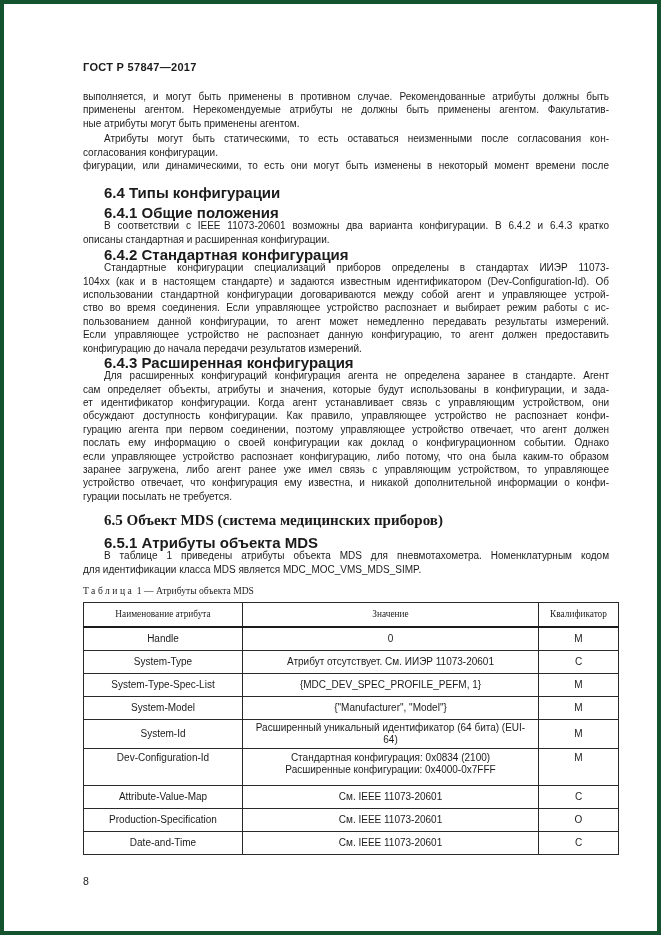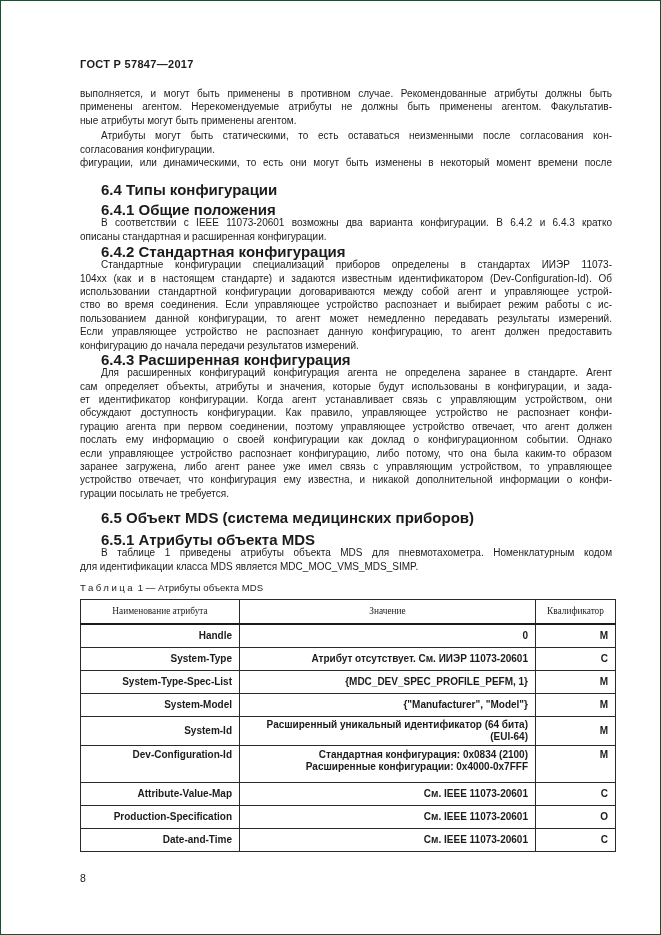--- a/index.html
+++ b/index.html
@@ -7,21 +7,21 @@
     width: 661px; height: 935px;
     background: #ffffff;
     font-family: "Liberation Sans", sans-serif;
     color: #1b1b1b;
     position: relative;
     overflow: hidden;
   }
   .page {
     box-sizing: border-box;
     width: 661px; height: 935px;
-    border: 1px solid #14532d;
+    border: 4px solid #14532d;
     padding: 0 48px 0 79px;
   }
   .doc-header {
     margin-top: 57px;
     font-size: 11px;
     font-weight: bold;
     line-height: 13px;
     letter-spacing: 0.3px;
   }
   .para { font-size: 10px; line-height: 13.4px; }
@@ -41,27 +41,28 @@
   .heading {
     font-size: 15px;
     font-weight: bold;
     line-height: 13px;
     padding-left: 21px;
   }
   .h-64  { margin-top: 14px; }
   .h-641 { margin-top: 7px; }
   .h-642 { margin-top: 2px; }
   .h-643 { margin-top: 1px; }
-  .h-65  { margin-top: 11px; }
+  .h-65  { margin-top: 11px; font-family: Liberation Serif, serif; }
   .h-651 { margin-top: 9px; }
   .tbl-caption {
     margin-top: 9px;
     font-size: 9.6px;
     line-height: 12px;
     color: #222;
+    font-family: Liberation Serif, serif;
   }
   .tbl-caption .spaced { letter-spacing: 2.5px; }
   table.attr-table {
     margin-top: 5px;
     border-collapse: collapse;
     width: 535px;
     table-layout: fixed;
   }
   table.attr-table td, table.attr-table th {
     border: 1px solid #2a2a2a;
@@ -77,22 +78,21 @@
     padding: 2px 4px;
     border-bottom: 2px solid #1b1b1b;
     font-family: Liberation Serif, serif;
   }
   table.attr-table td {
     font-size: 10px;
     line-height: 12px;
     vertical-align: middle;
     height: 18px;
     padding: 2px 7px;
-    text-align: right;
-    font-weight: bold;
+    text-align: center;
   }
   tr.row-dev td { vertical-align: top; padding-top: 3px; height: 31px; }
   .page-number {
     margin-top: 20px;
     font-size: 10.5px;
     line-height: 13px;
     padding-left: 0;
   }
 </style>
 </head>

